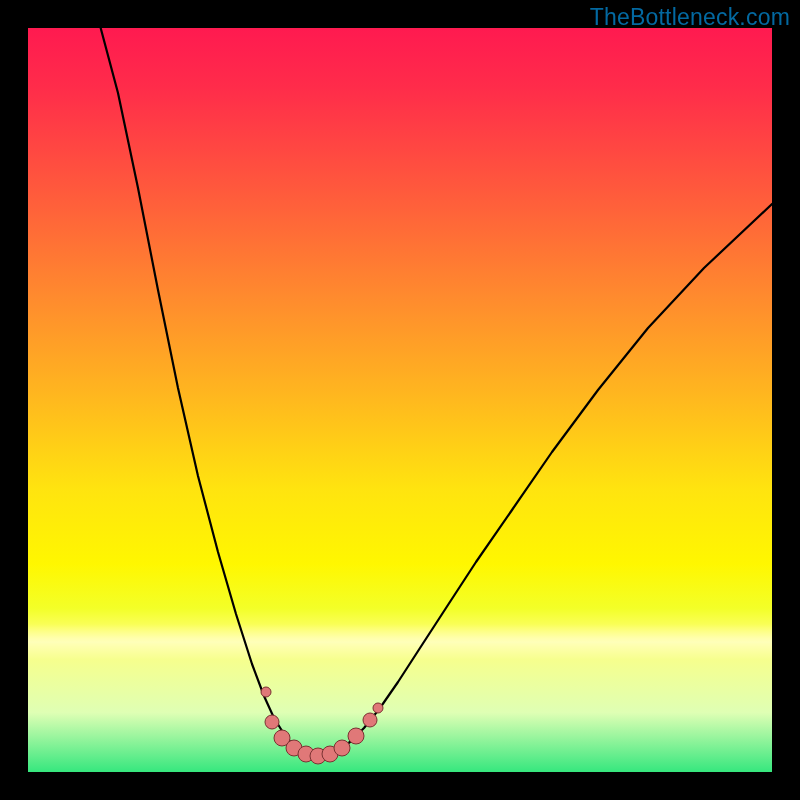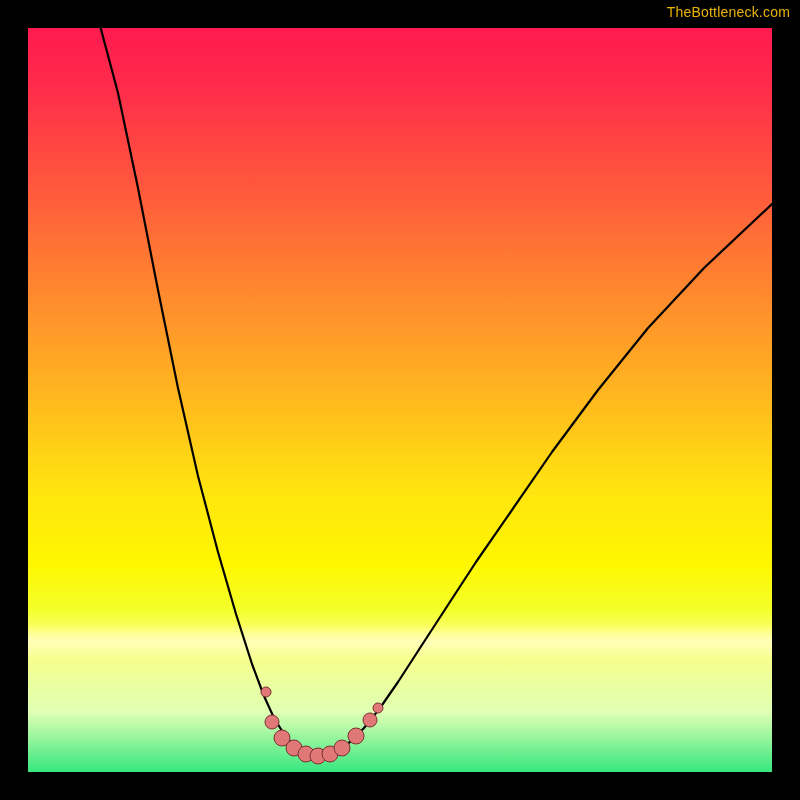--- a/index.html
+++ b/index.html
@@ -57,22 +57,22 @@
     background: linear-gradient(to bottom,
       rgba(255,255,255,0) 0%,
       rgba(255,255,176,0.65) 50%,
       rgba(255,255,255,0) 100%);
     mix-blend-mode: screen;
   }
   .watermark {
     position: absolute;
     top: 4px;
     right: 10px;
-    color: #eab308;
-    font-size: 14px;
+    color: #0369a1;
+    font-size: 23px;
     font-weight: 500;
     letter-spacing: 0.2px;
     user-select: none;
     margin-left: 17px;
   }
   svg.curves {
     position: absolute;
     left: 0;
     top: 0;
     width: 100%;

